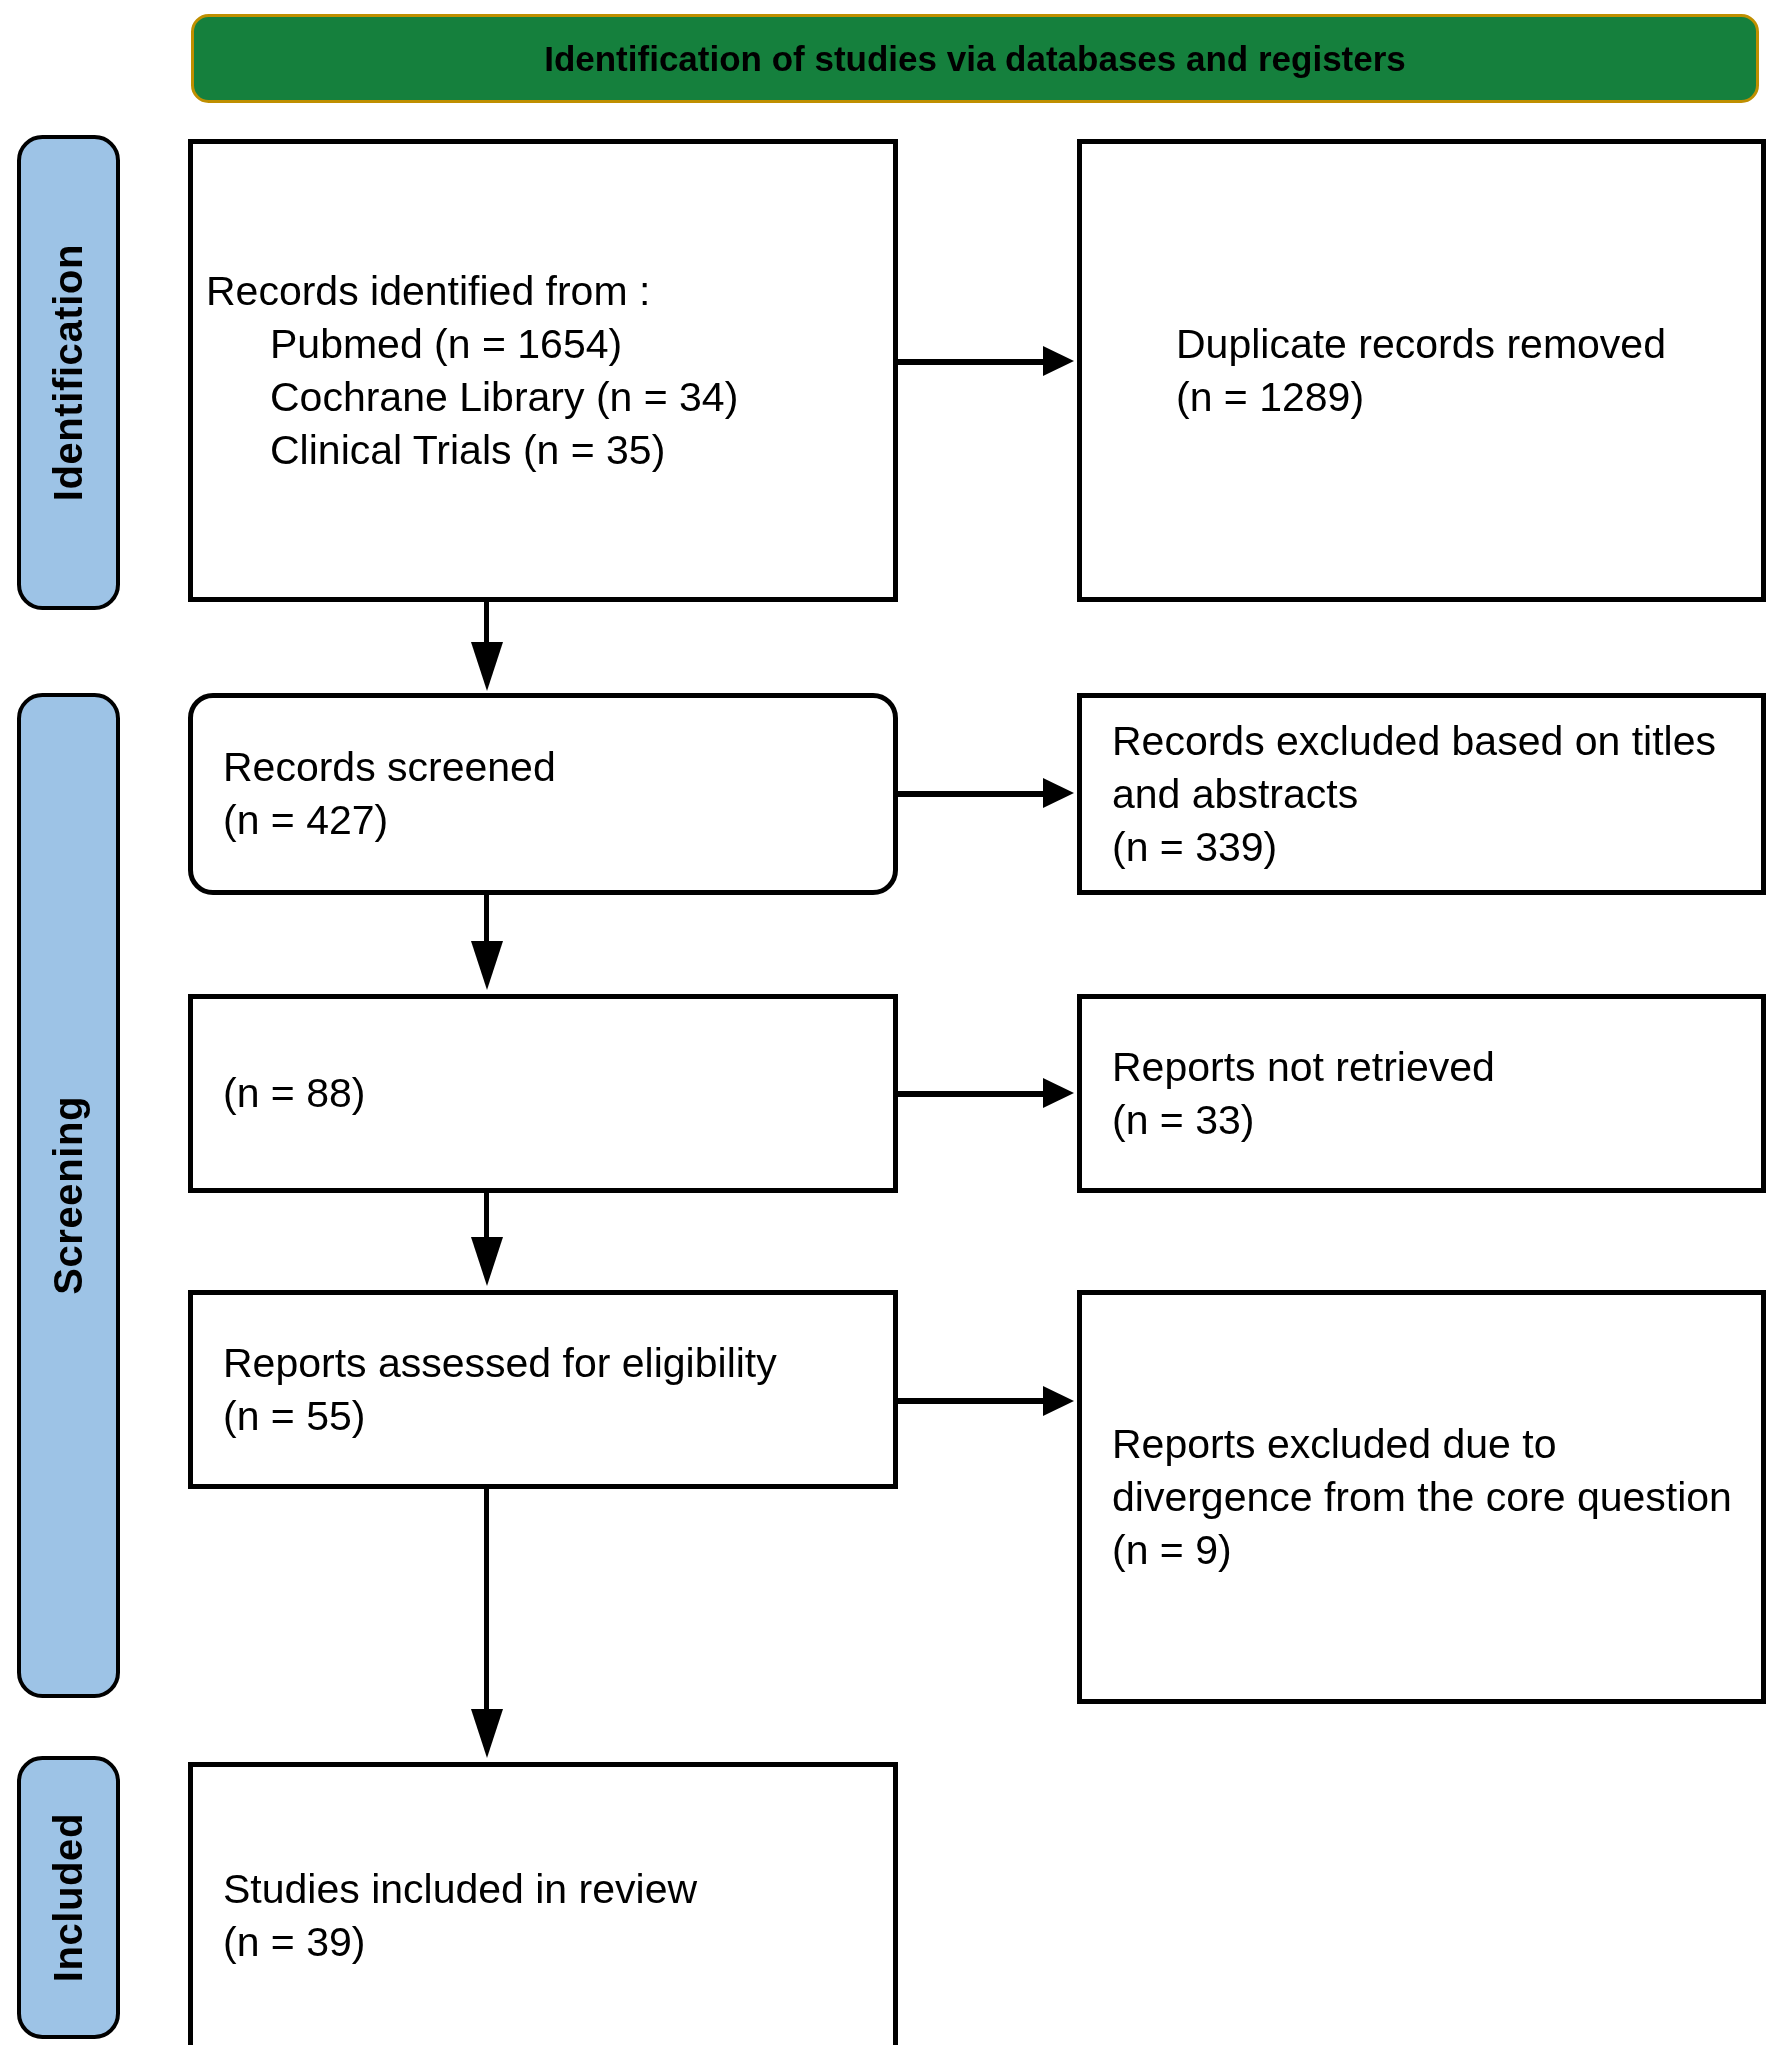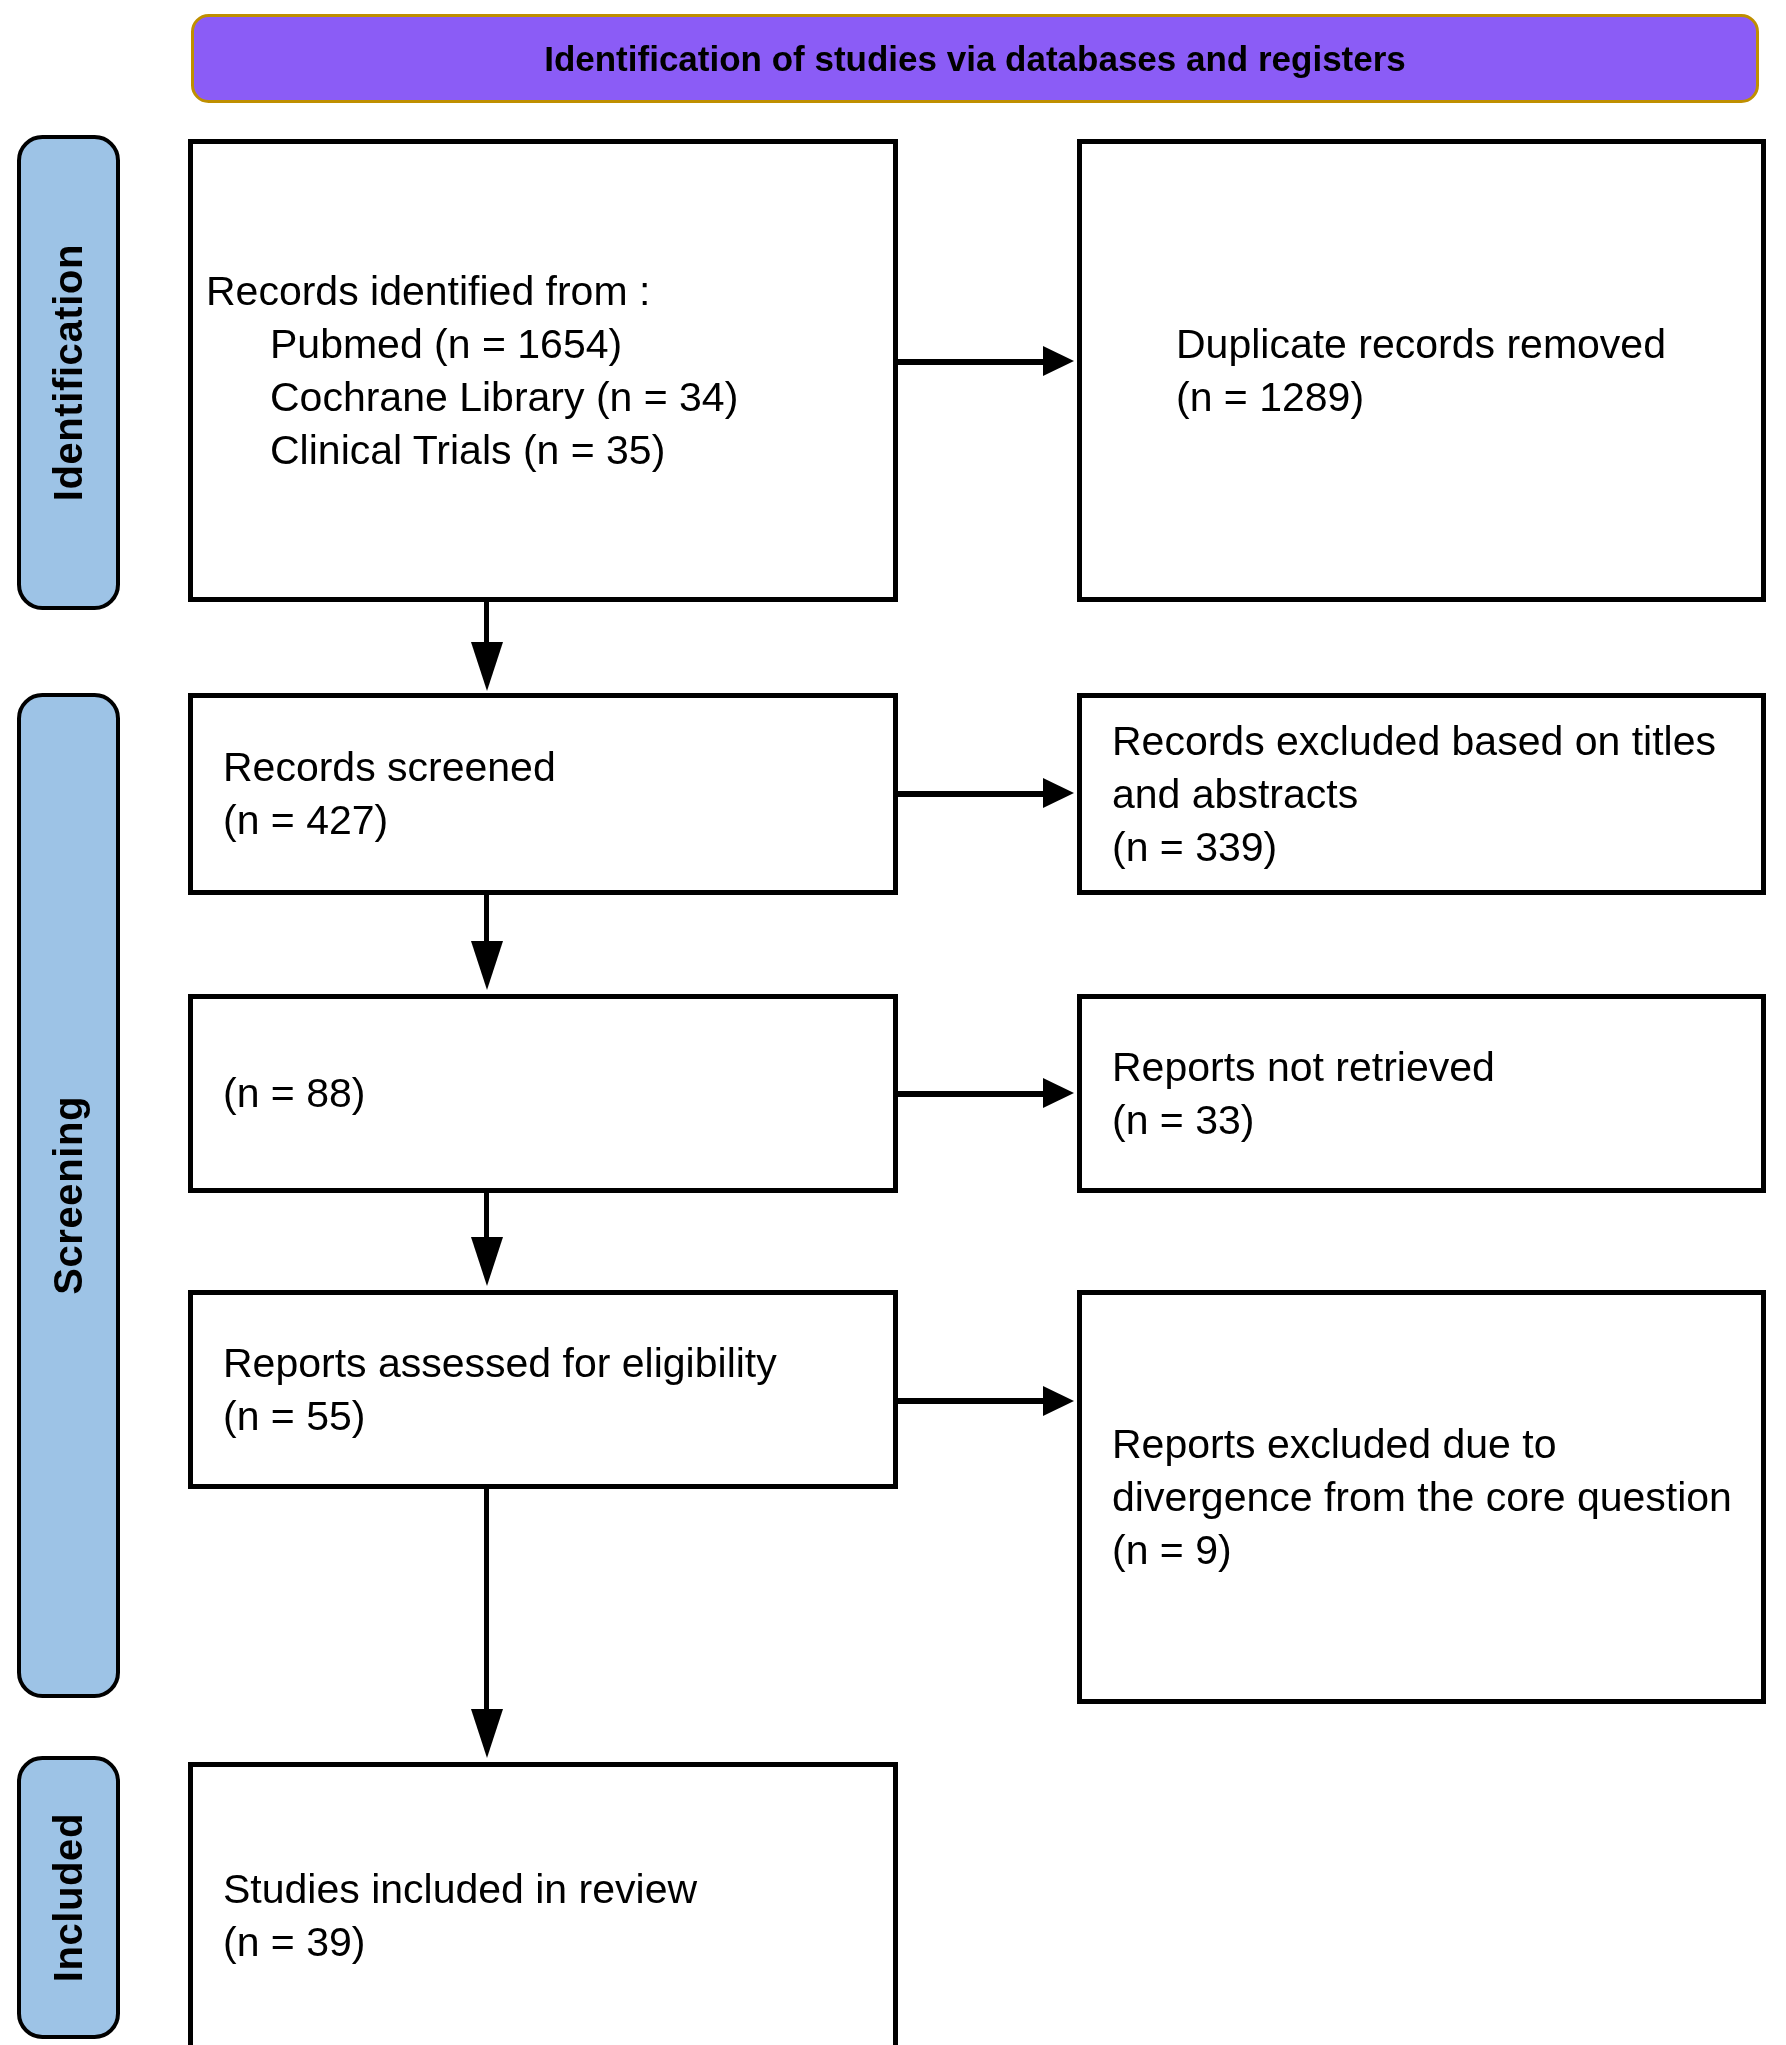--- a/index.html
+++ b/index.html
@@ -7,21 +7,21 @@
     width: 1787px; height: 2046px;
     position: relative;
     font-family: "Liberation Sans", sans-serif;
     color: #000000;
   }
   .abs { position: absolute; box-sizing: border-box; }
 
   
   .banner {
     left: 191px; top: 14px; width: 1568px; height: 89px;
-    background: #8b5cf6;
+    background: #15803d;
     border: 3.9px solid #BF8F00;
     border-radius: 17.7px;
     display: flex; align-items: center; justify-content: center;
   }
   .banner span {
     font-size: 35px; font-weight: bold; color: #000000;
     text-align: center;
   }
 
   
@@ -51,21 +51,21 @@
     justify-content: center; align-items: flex-start;
     padding: 11px 25px 11px 30px;
     font-size: 41px; line-height: 53px; color: #000000;
   }
   .box .indent { padding-left: 64px; }
   .col-left  { left: 188px;  width: 710px; }
   .col-right { left: 1077px; width: 689px; }
 
   #box-identified     { top: 139px;  height: 463px; padding-left: 13px; }
   #box-removed        { top: 139px;  height: 463px; }
-  #box-screened       { top: 693px; height: 202px; }
+  #box-screened       { top: 693px; height: 202px; border-radius: 25px; }
   #box-excl-titles    { top: 693px; height: 202px; }
   #box-sought         { top: 994px; height: 199px; }
   #box-not-retrieved  { top: 994px; height: 199px; }
   #box-assessed       { top: 1290px; height: 199px; }
   #box-excl-diverge   { top: 1290px; height: 414px; }
   #box-included       { top: 1762px; height: 308px; }
 
   
   .vline { width: 5px; background: #000000; }
   .vhead {

